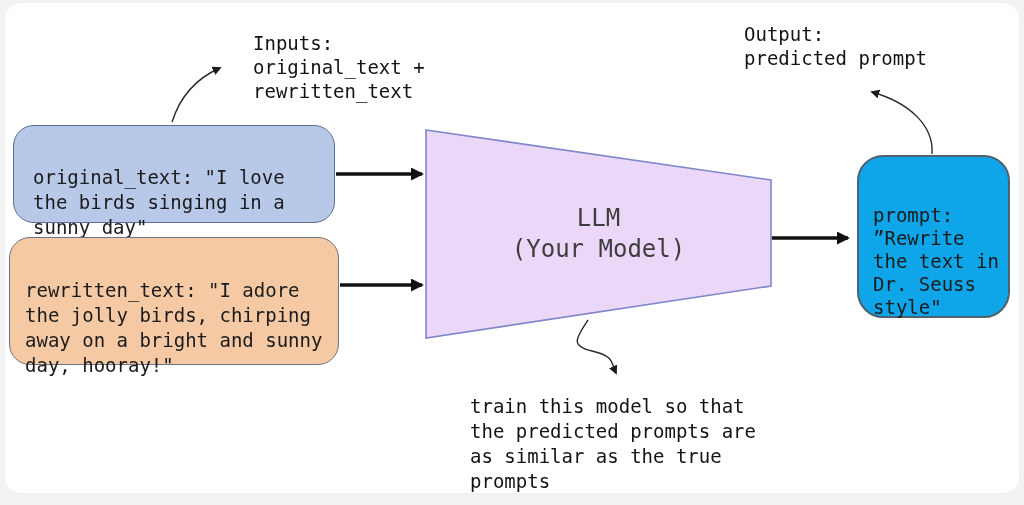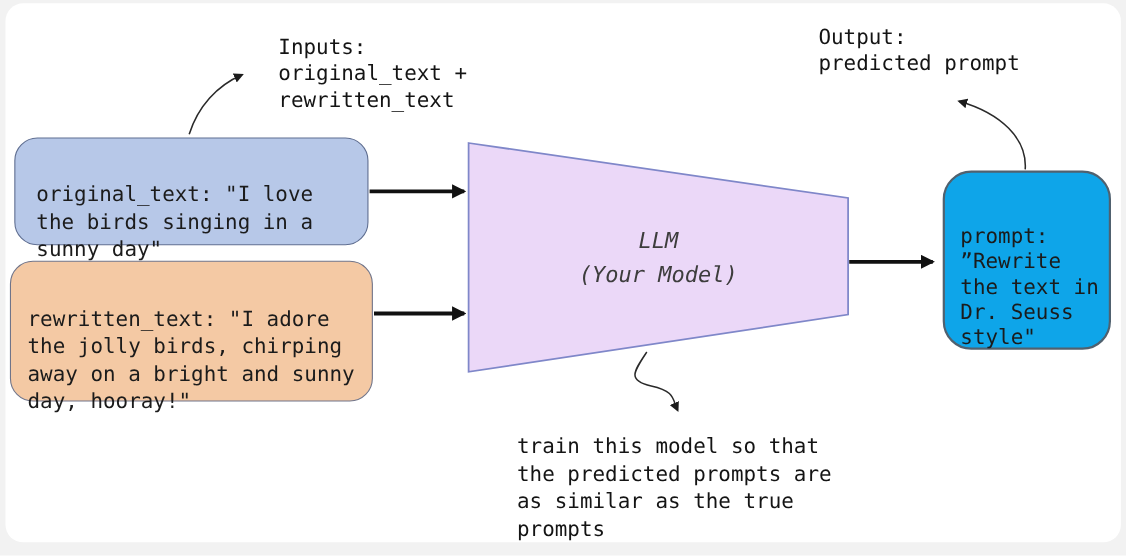--- a/index.html
+++ b/index.html
@@ -47,24 +47,23 @@
     left:857px;top:155px;width:153px;height:163px;
     border:2px solid #50616f;
     border-radius:26px;
     padding:24px 0 0 14px;
     line-height:23px;
   }
   .llm-label{
     position:absolute;
     left:426px;top:203px;width:345px;
     text-align:center;
-    font-size:20px;
+    font-size:24px;
     line-height:31px;
     white-space:pre-line;
-    font-style:italic;
   }
   .note{
     position:absolute;
     font-size:19px;
     line-height:24px;
     color:#141414;
     white-space:pre-line;
   }
   .note-inputs{left:253px;top:13px;margin-top:18px;}
   .note-output{left:744px;top:22px;}

